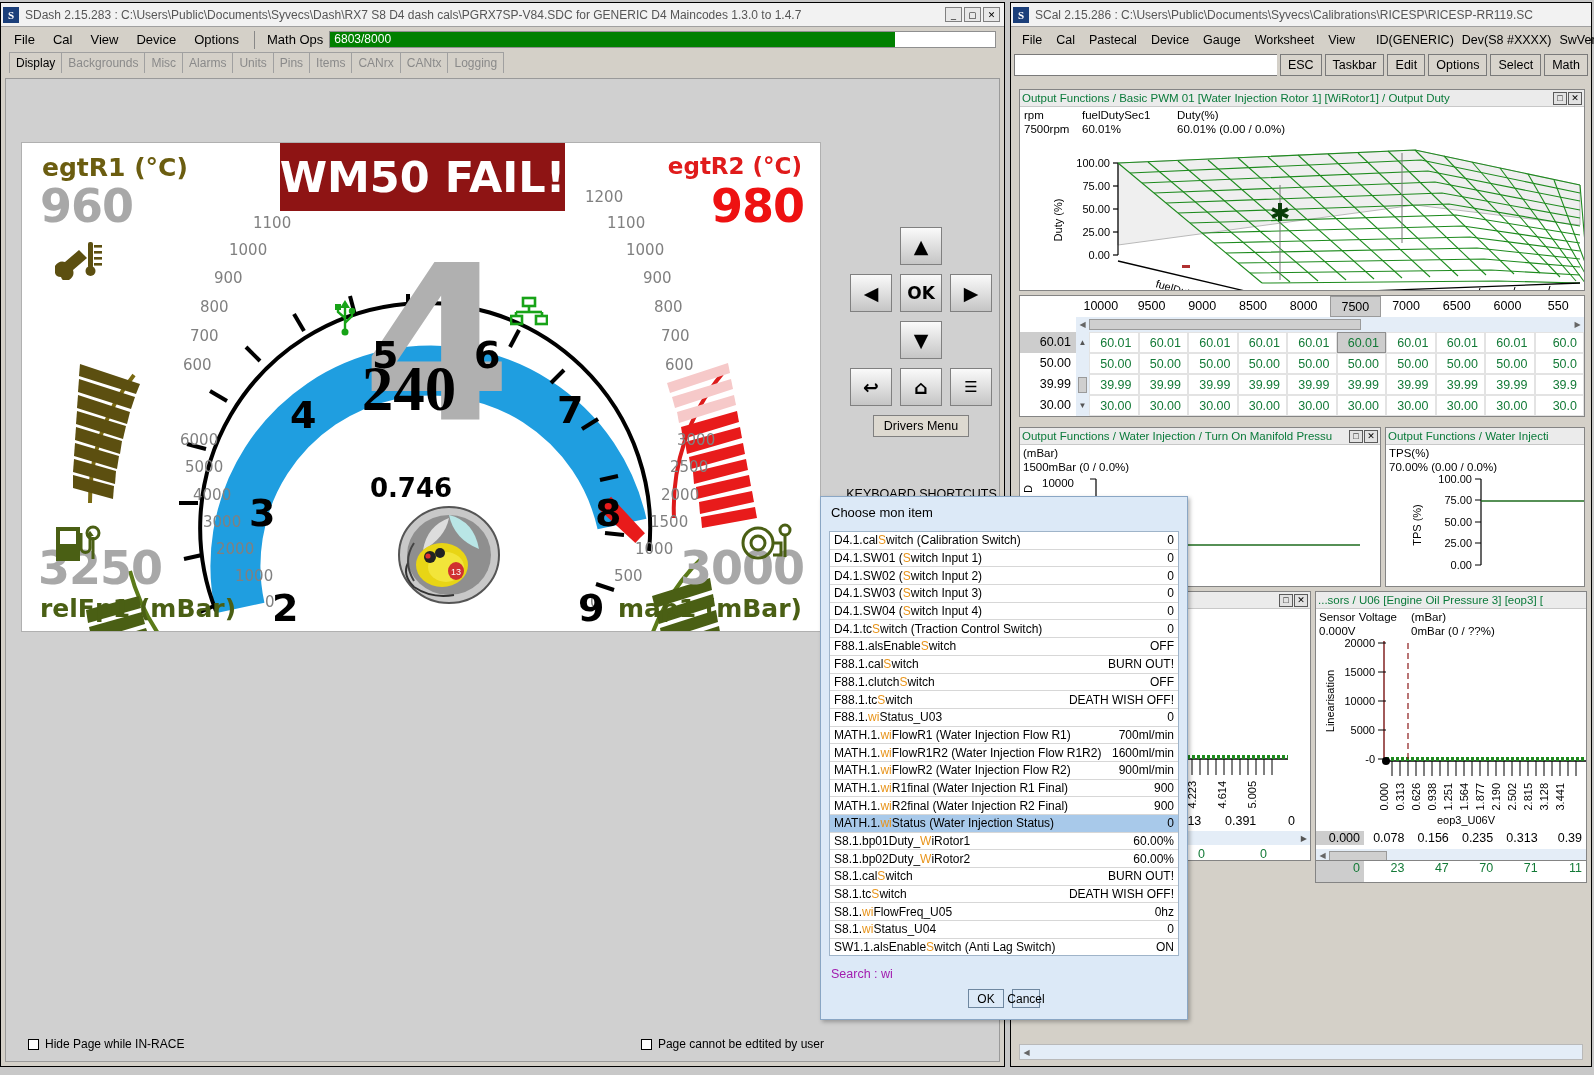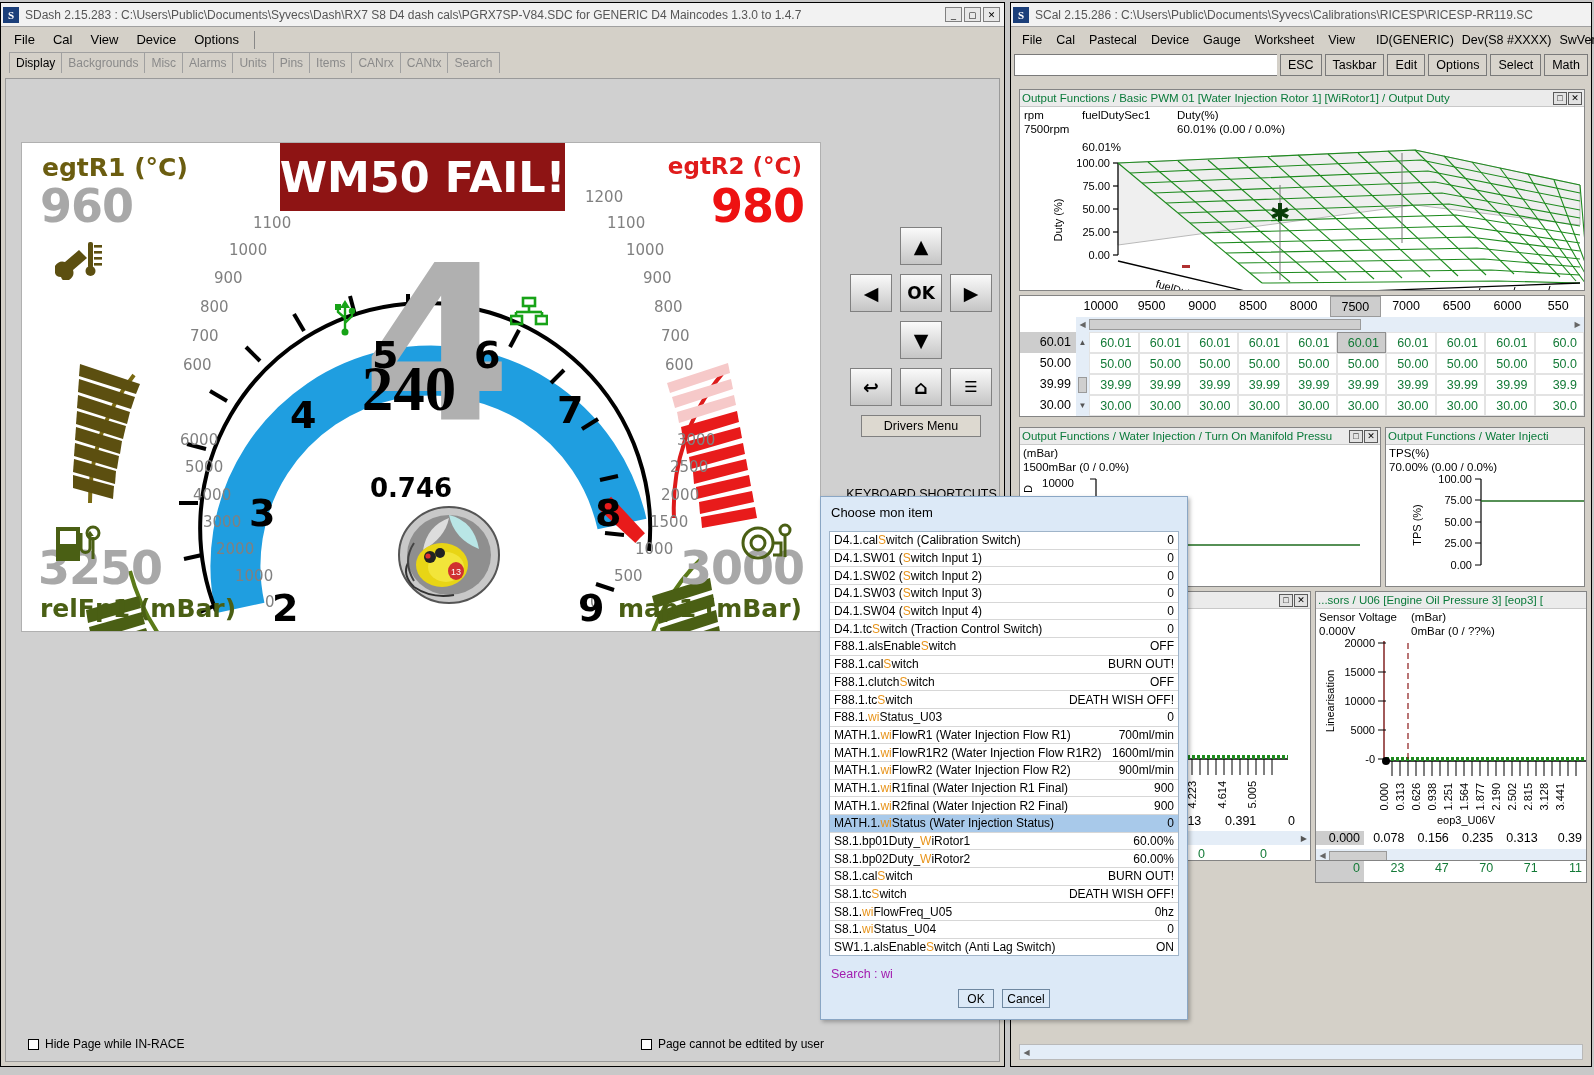--- a/index.html
+++ b/index.html
@@ -117,21 +117,21 @@
   
   .navpad { position:absolute; left:835px; top:148px; width:160px; }
   .navbtn {
     width:42px;height:38px;border:1px solid #808080;
     background:linear-gradient(#fafafa,#c5c5c5);
     display:flex;align-items:center;justify-content:center;
     font-family:"DejaVu Sans", sans-serif; font-size:19px; font-weight:bold;
   }
   .navrow { display:flex; gap:8px; justify-content:center; margin-bottom:9px; }
   .drivers-menu-btn {
-    margin:6px auto 0; width:120px;height:22px;border:1px solid #808080;
+    margin:6px auto 0; width:96px;height:22px;border:1px solid #808080;
     background:#ddd9d0; display:flex;align-items:center;justify-content:center;
     font-size:12.5px;
   }
   .kbd-shortcuts { position:absolute; left:838px; top:408px; width:155px;
                    font-size:12.5px; line-height:15px; color:#000;}
   .kbd-title{ text-align:center; }
   .kbd-line { text-align:center; }
 
   
   #scal { left:1010px; top:2px; width:582px; height:1065px; background:#d4d0c8; }
@@ -188,21 +188,21 @@
              border-bottom:1px solid #d7d7d7; font-size:12px; white-space:nowrap; }
   .dlg-row.sel { background:#a8c9ea;justify-content:center; }
   .dlg-label { flex:1; overflow:hidden; }
   .dlg-value { text-align:right; padding-left:6px; }
   .hl { color:#e8941a; }
   .dlg-search { position:absolute; left:10px; top:470px; font-size:12.5px; color:#a21caf;}
   .dlg-buttons { position:absolute; left:0; right:0; top:492px; display:flex;
                  justify-content:center; gap:8px; }
   .dlg-btn { width:36px;height:19px;border:1px solid #6e87a0;background:#dce9f7;
              display:flex;align-items:center;justify-content:center;font-size:12px;}
-  .dlg-btn.wide{ width:48px; }
+  .dlg-btn.wide{ width:28px; }
   .arrowbox { width:13px;height:13px;display:flex;align-items:center;justify-content:center;
               font-size:8px;color:#666; }
 </style>
 </head>
 <body>
 
 <div class="root">
 
   <div class="win" id="sdash">
     <div class="titlebar">
@@ -215,33 +215,40 @@
       </div>
     </div>
 
     <div class="menubar">
       <div class="menuitem">File</div>
       <div class="menuitem">Cal</div>
       <div class="menuitem">View</div>
       <div class="menuitem">Device</div>
       <div class="menuitem">Options</div>
       <div style="width:1px;height:18px;background:#888;margin:0 6px;"></div>
+      <div class="mathops-wrap">
+        <div class="mathops-label">Math Ops</div>
+        <div class="progress-outer">
+          <div class="progress-fill"></div>
+          <div class="progress-text">6803/8000</div>
+        </div>
+      </div>
     </div>
 
     <div class="tabstrip">
       <div class="tab active">Display</div>
       <div class="tab">Backgrounds</div>
       <div class="tab">Misc</div>
       <div class="tab">Alarms</div>
       <div class="tab">Units</div>
       <div class="tab">Pins</div>
       <div class="tab">Items</div>
       <div class="tab">CANrx</div>
       <div class="tab">CANtx</div>
-      <div class="tab">Search</div>
+      <div class="tab">Logging</div>
     </div>
 
     <div class="sdash-body">
 
       <div class="dashcanvas">
 
         <svg width="800" height="490" viewBox="0 0 800 490" style="position:absolute;left:0;top:0;">
 
           <path d="M 218 465 A 195 195 0 1 1 600 381" fill="none" stroke="#1f9ee0" stroke-width="50"></path>
 
@@ -531,21 +538,21 @@
       <div class="panel-head">
         <span class="ph-title">Output Functions / Basic PWM 01 [Water Injection Rotor 1] [WiRotor1] / Output Duty</span>
         <span class="pbtn">□</span>
         <span class="pbtn">✕</span>
       </div>
       <div class="panel-body">
         <div style="position:absolute;left:4px;top:2px;font-size:11.5px;">rpm</div>
         <div style="position:absolute;left:62px;top:2px;font-size:11.5px;">fuelDutySec1</div>
         <div style="position:absolute;left:157px;top:2px;font-size:11.5px;">Duty(%)</div>
         <div style="position:absolute;left:4px;top:16px;font-size:11.5px;">7500rpm</div>
-        <div style="position:absolute;left:62px;top:16px;font-size:11.5px;margin-top:18px;">60.01%</div>
+        <div style="position:absolute;left:62px;top:16px;font-size:11.5px;">60.01%</div>
         <div style="position:absolute;left:157px;top:16px;font-size:11.5px;">60.01% (0.00 / 0.0%)</div>
 
         <svg width="566" height="185" viewBox="0 0 566 185" style="position:absolute;left:0;top:18px;">
 
           <polygon points="98,38 395,25 560,60 560,100 395,80 98,120" fill="#efefef" stroke="#b9b9b9"></polygon>
 
           <line x1="98" y1="38" x2="98" y2="130" stroke="#000" stroke-width="1.2"></line>
           <g stroke="#000" stroke-width="1.2">
             <line x1="93" y1="38" x2="98" y2="38"></line>
             <line x1="93" y1="61" x2="98" y2="61"></line>

